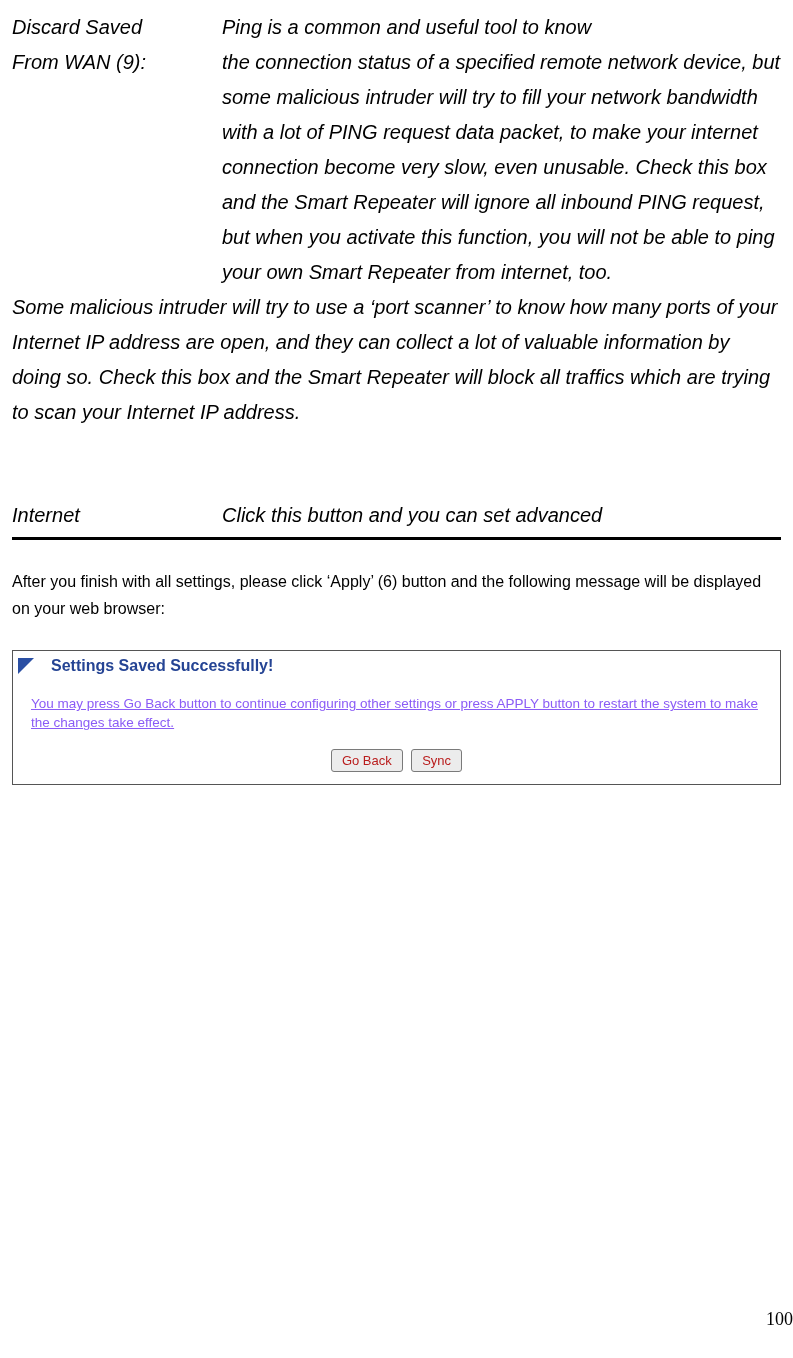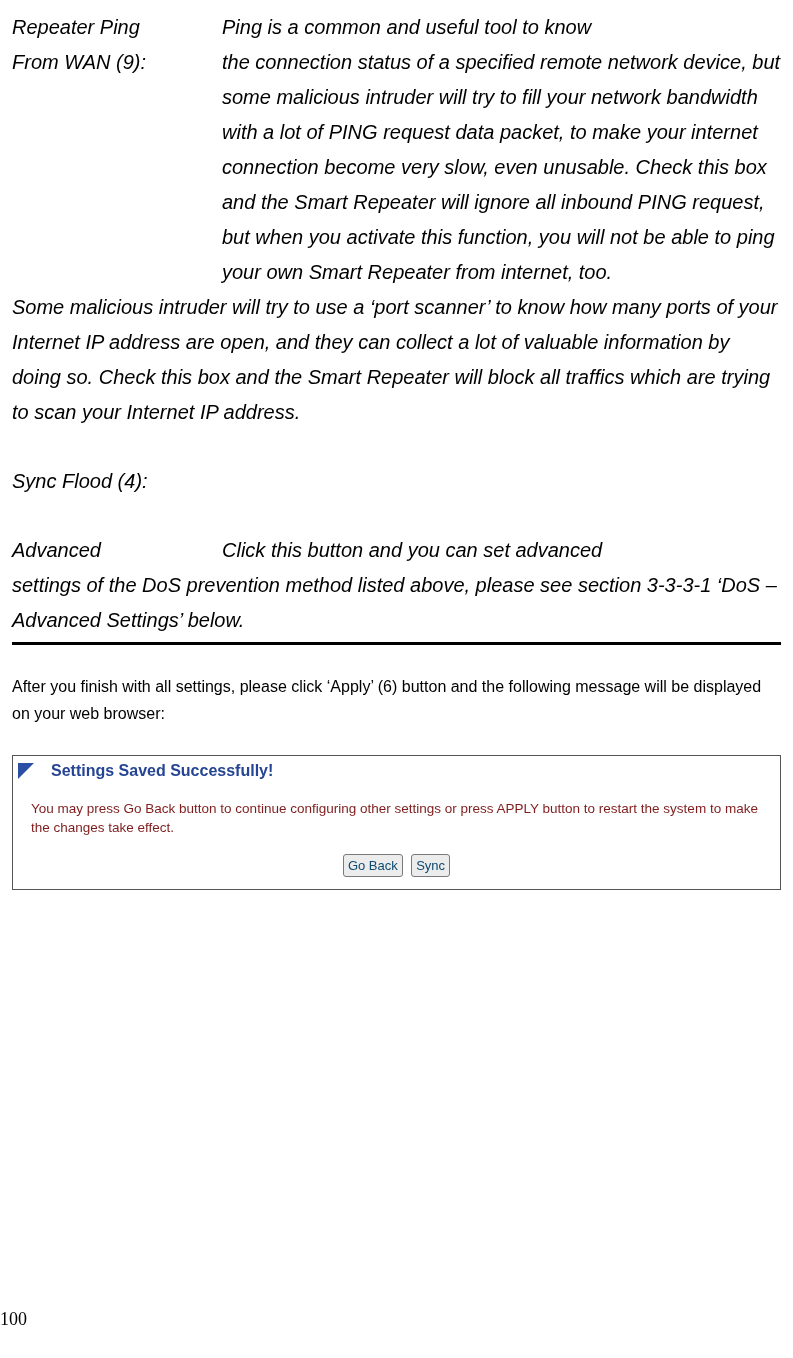--- a/index.html
+++ b/index.html
@@ -63,84 +63,83 @@
   }
   .panel-title {
     font-family: Verdana, Geneva, sans-serif;
     color: #254494;
     font-weight: bold;
     font-size: 16px;
     margin-left: 16px;
   }
   .panel-body {
     font-family: Verdana, Geneva, sans-serif;
-    color: #7f1d1d;
+    color: #8b5cf6;
     font-size: 13.5px;
     padding: 14px 18px 10px 18px;
     line-height: 1.4;
+    text-decoration: underline;
   }
   .panel-buttons {
     text-align: center;
     padding: 6px 0 12px 0;
   }
   .btn {
     font-family: Arial, sans-serif;
     font-size: 13px;
-    color: #0c4a6e;
+    color: #b91c1c;
     background: #ececec;
     border: 1px solid #7a7a7a;
     border-radius: 3px;
-    padding: 3px 4px;
+    padding: 3px 10px;
     margin: 0 2px;
     cursor: pointer;
   }
   .pagenum {
-    text-align: left;
+    text-align: right;
     font-size: 18px;
     font-family: "Times New Roman", Times, serif;
     position: absolute;
     left: 0;
     right: 0;
     bottom: 28px;
   }
 </style>
 </head>
 <body>
 
 <div class="page">
 
   <div class="defs">
 
     <div class="row">
-      <div class="term">Repeater Ping</div>
+      <div class="term">Discard Saved</div>
       <div class="desc">Ping is a common and useful tool to know</div>
     </div>
     <div class="row">
       <div class="term">From WAN (9):</div>
       <div class="desc">the connection status of a specified remote network device, but some malicious intruder will try to fill your network bandwidth with a lot of PING request data packet, to make your internet connection become very slow, even unusable. Check this box and the Smart Repeater will ignore all inbound PING request, but when you activate this function, you will not be able to ping your own Smart Repeater from internet, too.</div>
     </div>
 
     <div class="row">
       <div class="desc">Some malicious intruder will try to use a ‘port scanner’ to know how many ports of your Internet IP address are open, and they can collect a lot of valuable information by doing so. Check this box and the Smart Repeater will block all traffics which are trying to scan your Internet IP address.</div>
     </div>
 
     <div class="spacer"></div>
 
     <div class="row">
-      <div class="term">Sync Flood (4):</div>
     </div>
 
     <div class="spacer"></div>
 
     <div class="row">
-      <div class="term">Advanced</div>
+      <div class="term">Internet</div>
       <div class="desc">Click this button and you can set advanced</div>
     </div>
     <div class="row">
-      <div class="desc">settings of the DoS prevention method listed above, please see section 3-3-3-1 ‘DoS – Advanced Settings’ below.</div>
     </div>
   </div>
 
   <hr class="rule">
 
   <div class="para">After you finish with all settings, please click ‘Apply’ (6) button and the following message will be displayed on your web browser:</div>
 
   <div class="panel">
     <div class="panel-header">
       <span class="marker">

